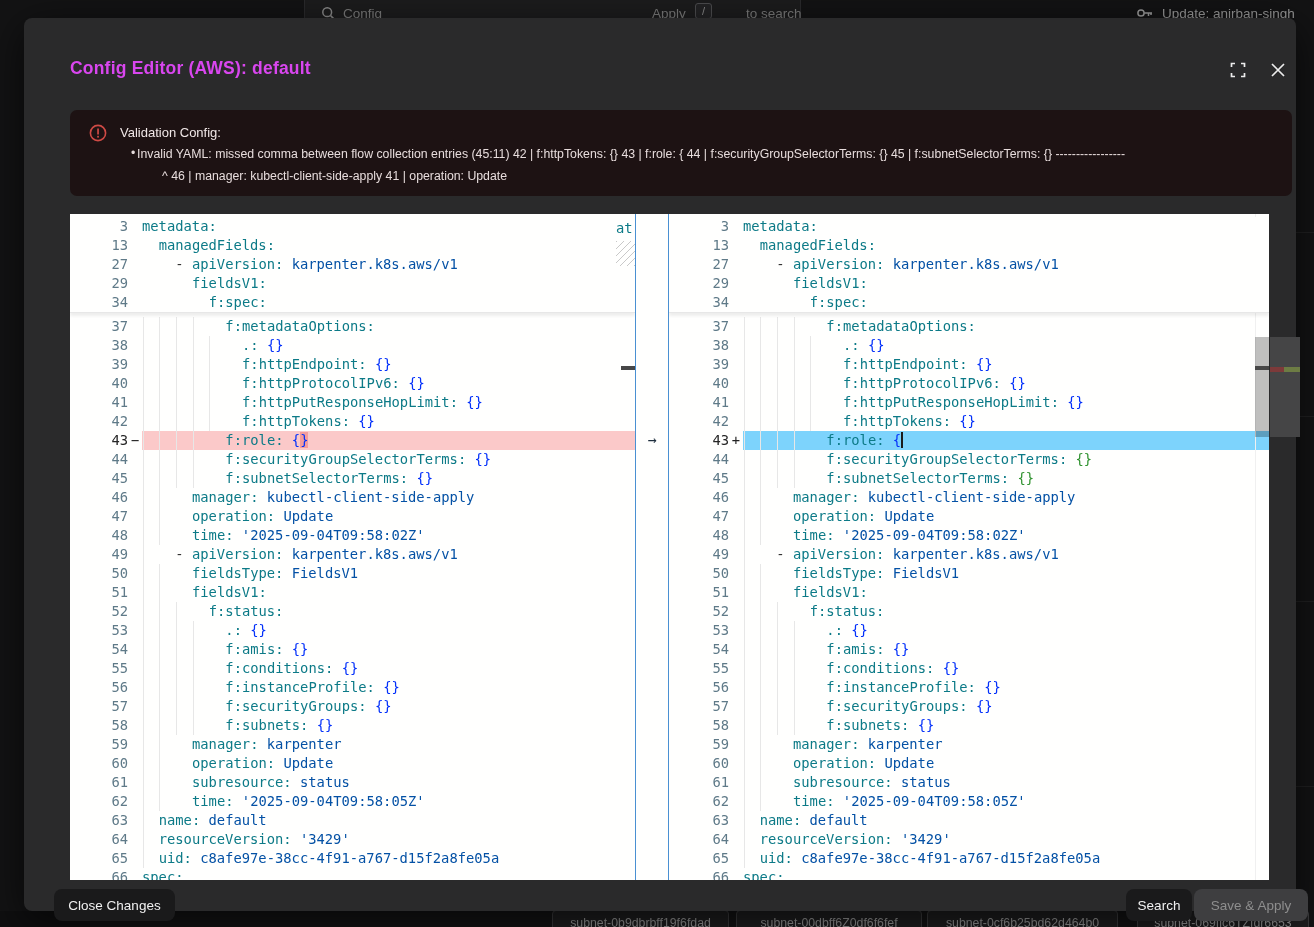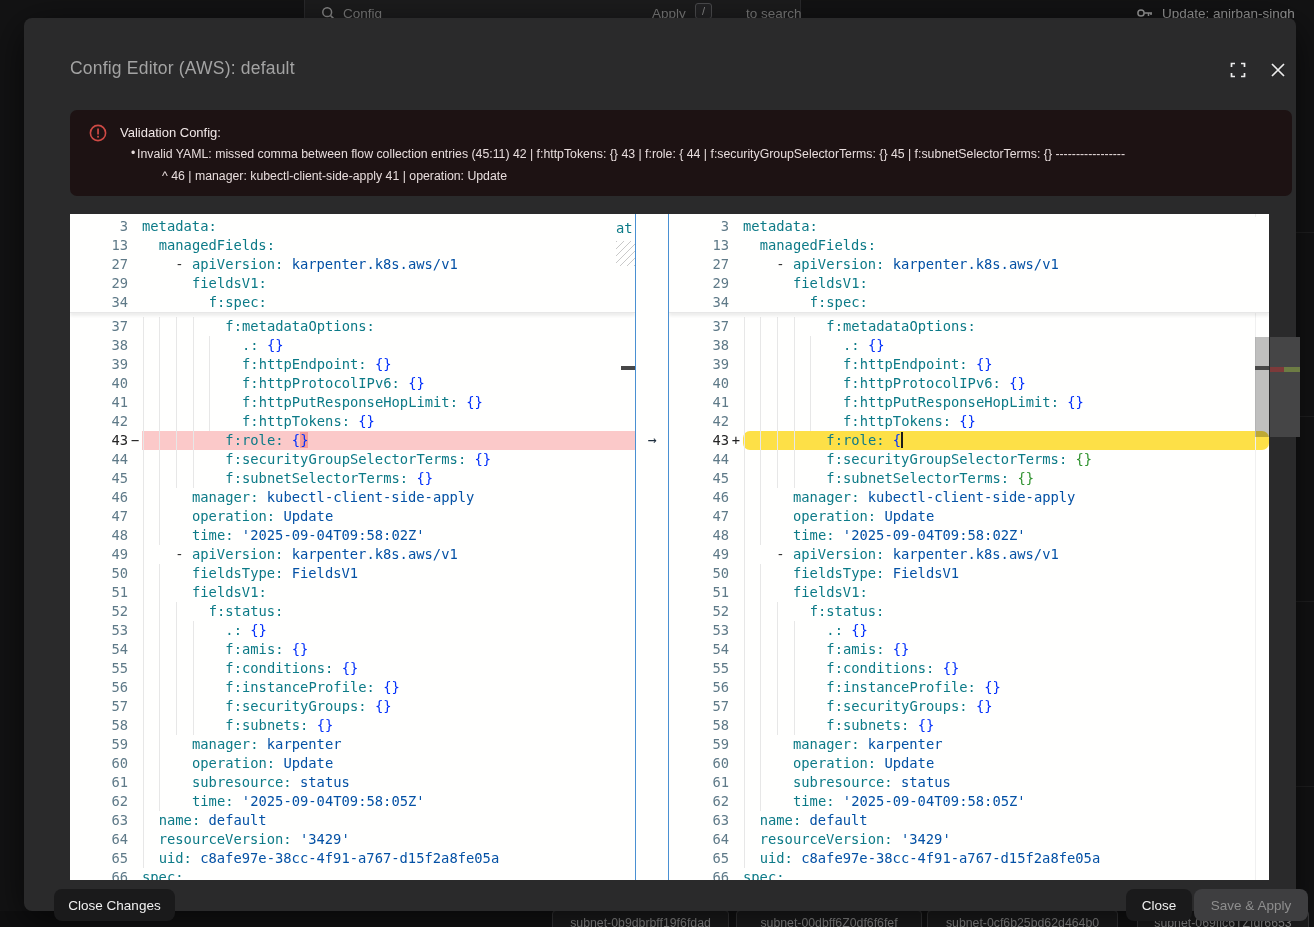--- a/index.html
+++ b/index.html
@@ -17,21 +17,21 @@
   #cluster-label { left:1162px; color:#989898; }
   .bg-row-line { left:1296px; width:18px; height:1px; background:#202021; }
   .subnet-badge { top:910px; height:26px; background:#1e1e1f; border:1px solid #3a3a3c;
                   border-radius:4px; color:#969696; font-size:12.3px; text-align:center;
                   padding-top:5px; white-space:nowrap; overflow:hidden; }
   #bottom-left-block { left:0; top:911px; width:90px; height:16px; background:#0f0f10; }
 
   
   #modal { left:24px; top:18px; width:1272px; height:893px; background:#2a2a2b;
            border-radius:8px; box-shadow:0 10px 40px rgba(0,0,0,.65); }
-  #modal-title { left:46px; top:40px; font-size:17.5px; font-weight:400; color:#a3a3a3; letter-spacing:.2px; }
+  #modal-title { left:46px; top:40px; font-size:17.5px; font-weight:700; color:#d946ef; letter-spacing:.2px; }
   .header-icon { top:43px; width:20px; height:20px; cursor:pointer; }
   #expand-btn { left:1205px; } #close-btn { left:1245px; }
 
   
   #banner { left:46px; top:92px; width:1222px; height:86px; background:#1d1213;
             border-radius:7px; }
   #alert-icon { left:19px; top:14px; width:18px; height:18px; }
   #banner-heading { left:50px; top:15px; font-size:13px; color:#f0e7e7; }
   .banner-line { font-size:12.3px; color:#e7dcdc; white-space:nowrap; }
   #banner-bullet { left:61px; top:36px; color:#e7dcdc; font-size:12.3px; }
@@ -53,21 +53,21 @@
   #pane-right { left:599px; width:600px; }
   .rows { position:absolute; left:0; top:103px; width:100%; }
   .sticky { position:absolute; left:0; top:3px; width:100%; background:#fffffe;
             border-bottom:1px solid #e7e7e7; box-shadow:0 3px 3px rgba(0,0,0,.07); z-index:3; }
   .row { display:flex; height:19px; line-height:19px; white-space:pre; }
   .ln   { width:58px; text-align:right; color:#5f7a88; flex:none; }
   .pane-right .ln { width:60px; }
   .sign { width:14px; text-align:center; color:#222; flex:none; }
   .ct   { position:relative; flex:1; height:19px; color:#333; }
   .row.del .ct { background:#fbc9c9; }
-  .row.ins .ct { background:#fde047;border-radius:7px; }
+  .row.ins .ct { background:#7dd3fc; }
   .row.del .ln, .row.ins .ln { color:#262626; }
   .guide { position:absolute; top:0; width:1px; height:19px; background:#e7e7e7; }
   .tk { color:var(--c-key); } .tv { color:var(--c-val); } .tb { color:var(--c-br1); }
   .tg { color:var(--c-br2); } .td { color:#333; }
   .chr { background:#f49d9d; }
   .cur { display:inline-block; width:2px; height:16px; background:#1b1b1b; vertical-align:-3px; }
 
   
   #sash { left:565px; top:0; width:34px; height:666px; background:#fffffe;
           border-left:1px solid var(--c-accent); border-right:1px solid var(--c-accent); z-index:4; }
@@ -252,15 +252,15 @@
     <div class="abs" id="right-sb-line"></div>
     <div class="abs" id="right-sb-thumb"></div>
     <div class="abs" id="right-ruler-dash"></div>
   </div>
 
   <div class="abs" id="overview-viewport"></div>
   <div class="abs" id="overview-del"></div>
   <div class="abs" id="overview-ins"></div>
 
   <button class="abs btn" id="undo-btn">Close Changes</button>
-  <button class="abs btn" id="close-footer-btn">Close</button>
+  <button class="abs btn" id="close-footer-btn">Search</button>
   <button class="abs btn" id="save-btn" disabled="">Save &amp; Apply</button>
 </div>
 
 </body></html>

